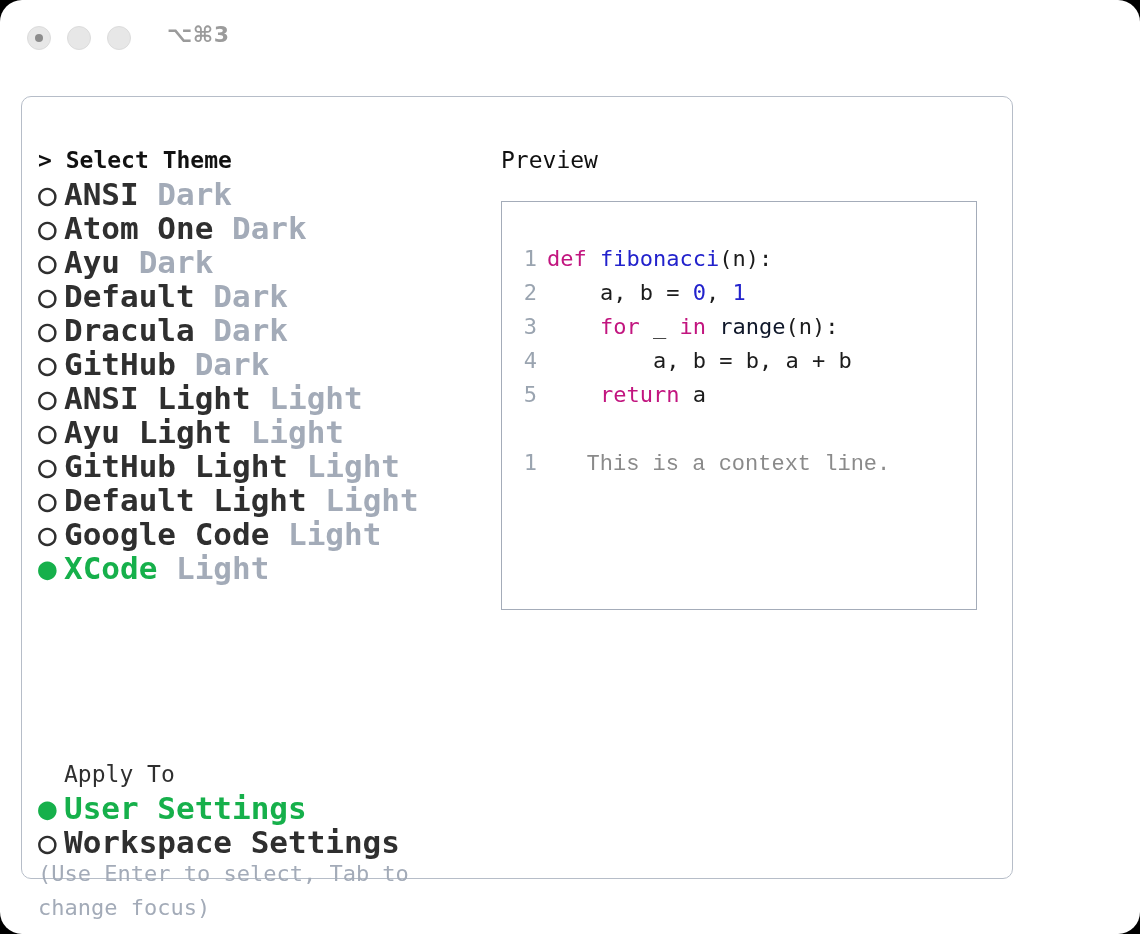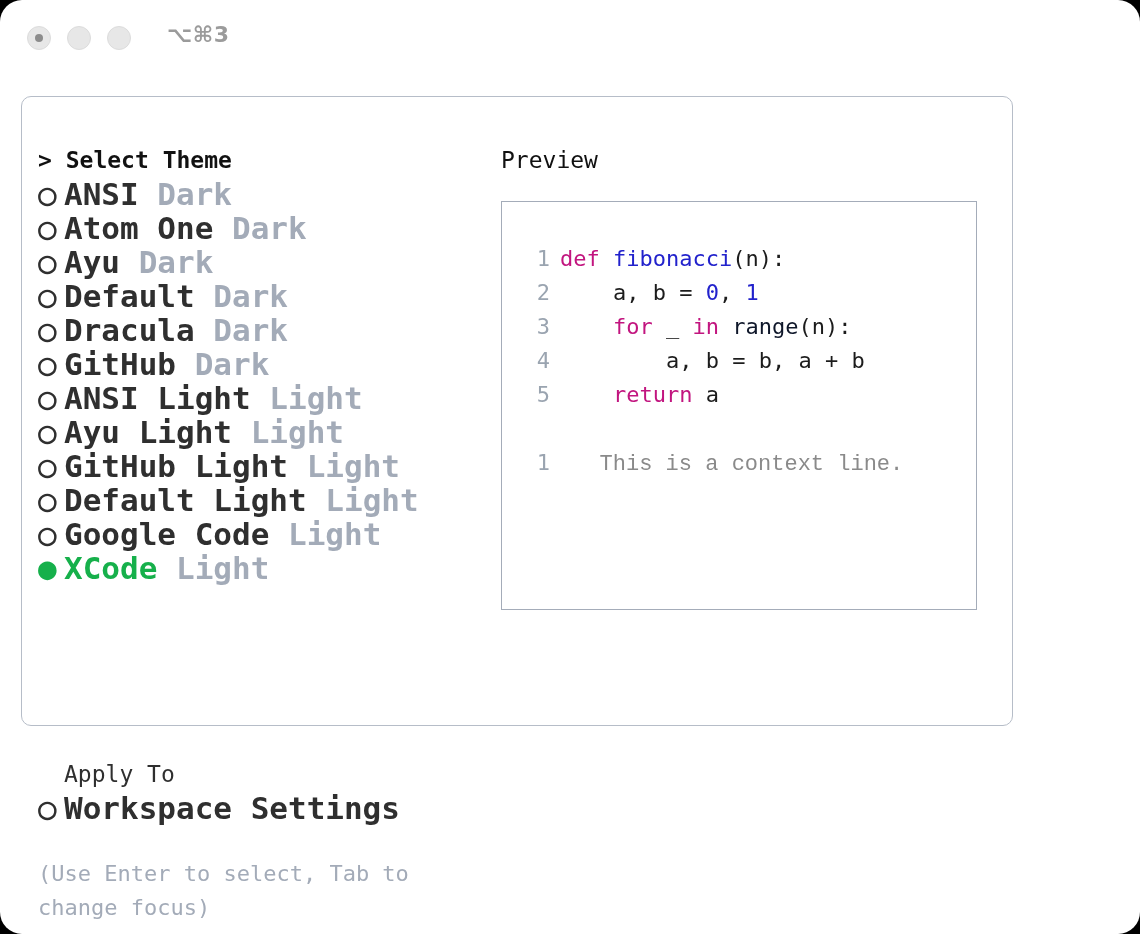--- a/index.html
+++ b/index.html
@@ -62,21 +62,21 @@
     color: #9b9b9b;
     letter-spacing: 0.5px;
     white-space: pre;
   }
   
   #main-panel {
     position: absolute;
     left: 21px;
     top: 96px;
     width: 992px;
-    height: 630px;
+    height: 783px;
     border: 1px solid #b6bdc8;
     border-radius: 10px;
     box-sizing: border-box;
     background: #ffffff;
     padding-left: 8px;
   }
   
   #theme-column {
     position: absolute;
     left: 16px;
@@ -147,21 +147,21 @@
     left: 0px;
     top: 58px;
     width: 476px;
     height: 409px;
     border: 1px solid #a4acb9;
     box-sizing: border-box;
     background: #ffffff;
   }
   #code-area {
     position: absolute;
-    left: 24px;
+    left: 11px;
     top: 40px;
     right: 6px;
   }
   .code-line {
     font-size: 22px;
     line-height: 34px;
     white-space: pre;
   }
   .lineno {
     display: inline-block;
@@ -209,20 +209,21 @@
           <div class="theme-row"><span class="bullet">○</span><span class="theme-name">GitHub Light</span><span> </span><span class="variant">Light</span></div>
           <div class="theme-row"><span class="bullet">○</span><span class="theme-name">Default Light</span><span> </span><span class="variant">Light</span></div>
           <div class="theme-row"><span class="bullet">○</span><span class="theme-name">Google Code</span><span> </span><span class="variant">Light</span></div>
           <div class="theme-row"><span class="bullet selected">●</span><span class="theme-name selected">XCode</span><span> </span><span class="variant">Light</span></div>
         </div>
     </div>
 
     <div id="apply-section">
       <div class="apply-heading"><span class="bullet"> </span><span>Apply To</span></div>
       <div id="apply-options">
+          <div class="theme-row"><span class="bullet selected">●</span><span class="theme-name selected">User Settings</span></div>
           <div class="theme-row"><span class="bullet">○</span><span class="theme-name">Workspace Settings</span></div>
         </div>
     </div>
 
     <div id="hint-text">(Use Enter to select, Tab to change focus)</div>
 
     <div id="preview-column">
       <div id="preview-title">Preview</div>
       <div id="preview-box">
         <div id="code-area">

